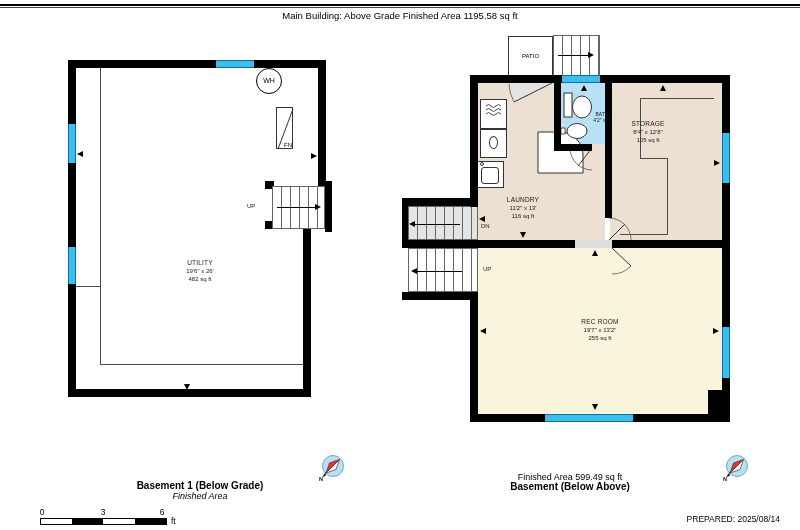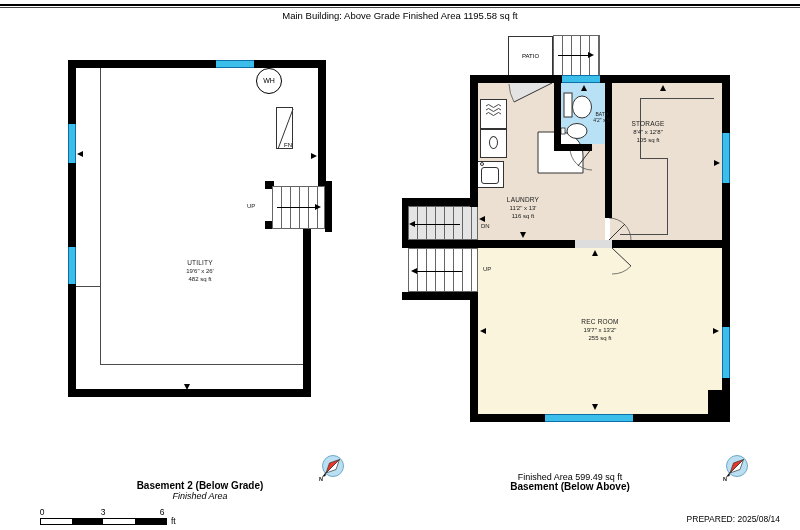--- a/index.html
+++ b/index.html
@@ -88,21 +88,21 @@
     <div class="arr arr-left" style="left:77px;top:151px;"></div>
     <div class="arr arr-right" style="left:311px;top:153px;"></div>
     <div class="arr arr-down" style="left:184px;top:384px;"></div>
 
     <div class="room-label" style="left:155px;top:259px;width:90px;">
       <div class="rl-name">UTILITY</div>
       <div class="rl-sub">19'6" x 26'</div>
       <div class="rl-sub">482 sq ft</div>
     </div>
 
-    <div class="cap-title" style="left:100px;top:480px;width:200px;">Basement 2 (Below Grade)</div>
+    <div class="cap-title" style="left:100px;top:480px;width:200px;">Basement 1 (Below Grade)</div>
     <div class="cap-sub" style="left:100px;top:491px;width:200px;font-style:italic;">Finished Area</div>
     <svg width="30" height="30" viewBox="0 0 30 30" style="left:318px;top:452px;">
       <circle cx="15" cy="14" r="10.5" fill="#badff2" stroke="#6fa8c8" stroke-width="1"></circle>
       <polygon points="8,21 21.5,7.5 18,17.5" fill="#fff" stroke="#333" stroke-width="0.7"></polygon>
       <polygon points="8,21 21.5,7.5 11.5,11" fill="#e8362a" stroke="#333" stroke-width="0.7"></polygon>
       <polygon points="4,25 8,20 7.5,24" fill="#111"></polygon>
       <text x="1" y="29" font-size="5.5" font-weight="bold" fill="#111">N</text>
     </svg>
   </div>
 

